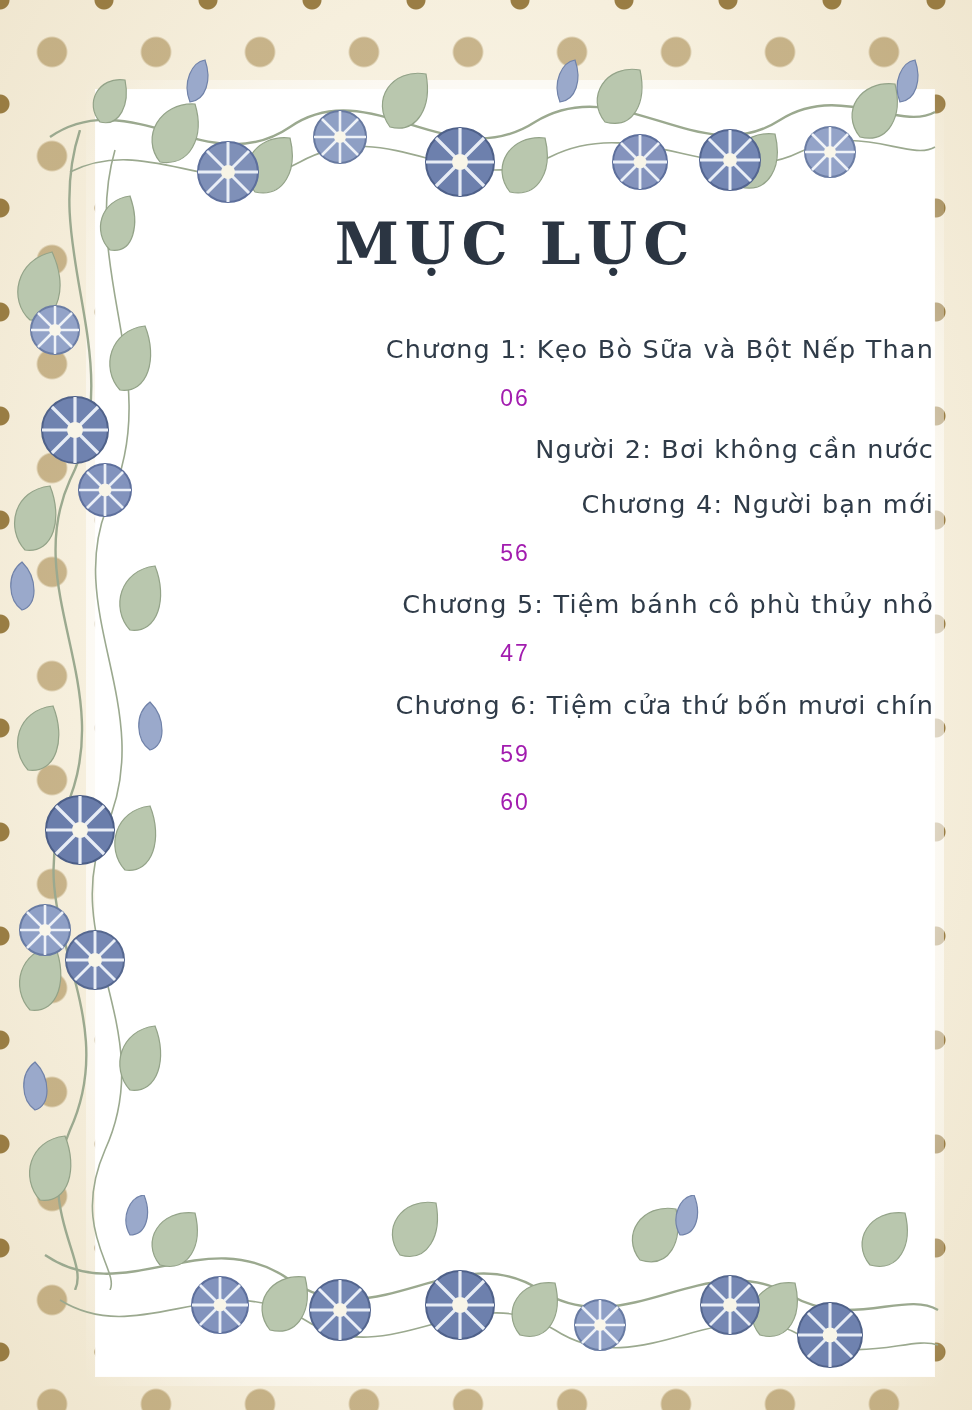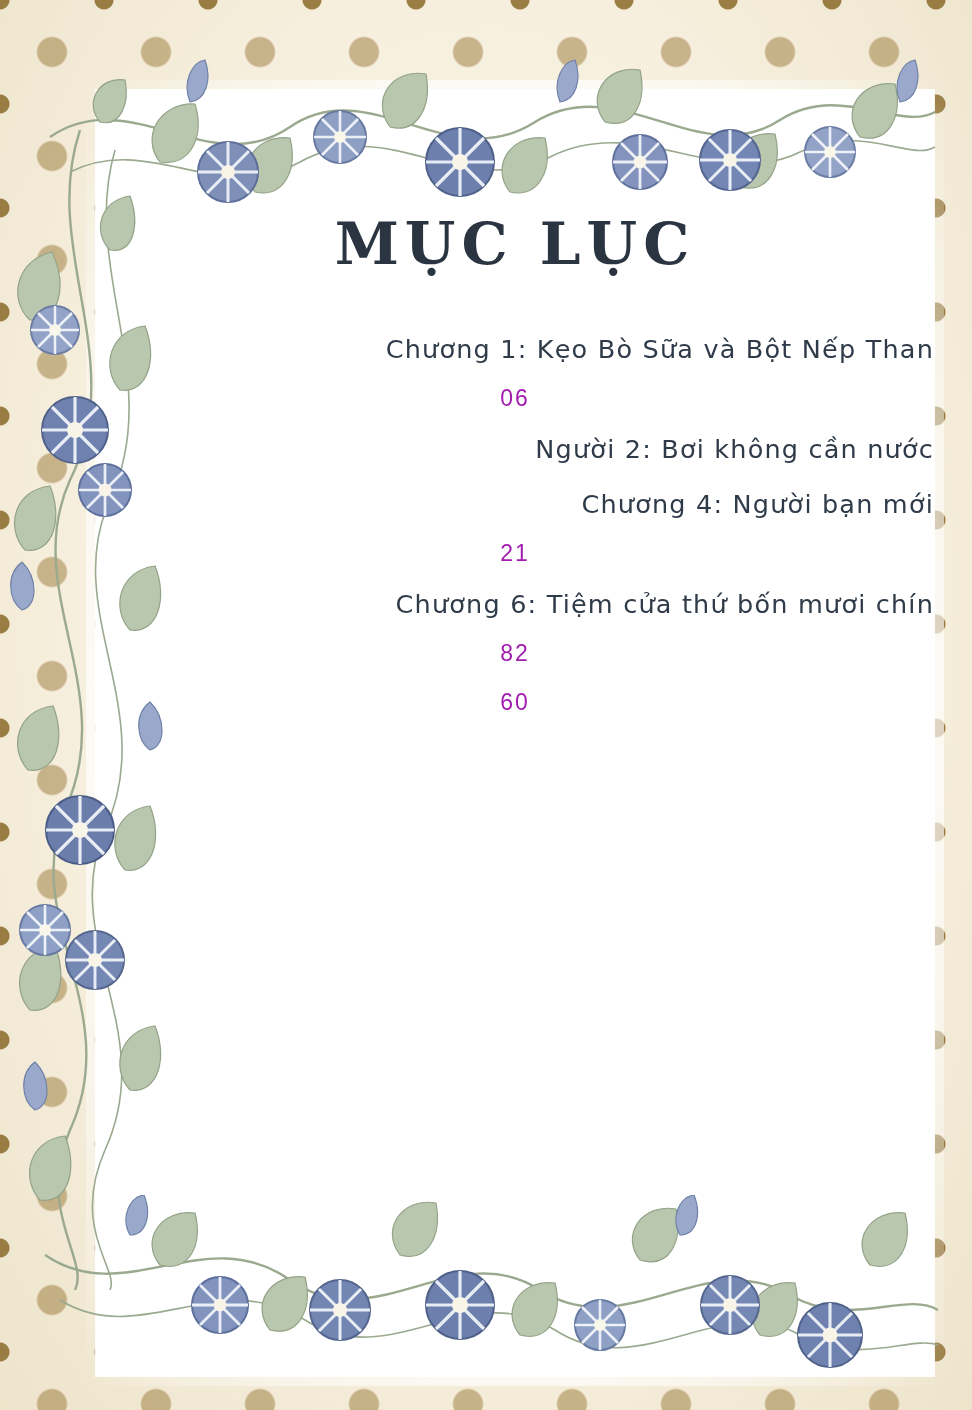--- a/index.html
+++ b/index.html
@@ -337,27 +337,31 @@
         <div class="page-number">06</div>
       </div>
 
       <div class="toc-entry">
         <div class="chapter-line">Người 2: Bơi không cần nước</div>
       </div>
 
 
       <div class="toc-entry">
         <div class="chapter-line">Chương 4: Người bạn mới</div>
-        <div class="page-number">21</div>
-      </div>
-
+        <div class="page-number">56</div>
+      </div>
+
+      <div class="toc-entry">
+        <div class="chapter-line">Chương 5: Tiệm bánh cô phù thủy nhỏ</div>
+        <div class="page-number">47</div>
+      </div>
 
       <div class="toc-entry">
         <div class="chapter-line">Chương 6: Tiệm cửa thứ bốn mươi chín</div>
-        <div class="page-number">82</div>
+        <div class="page-number">59</div>
       </div>
 
       <div class="toc-entry">
         <div class="page-number">60</div>
       </div>
 
     </div>
   </div>
 </div>
 

